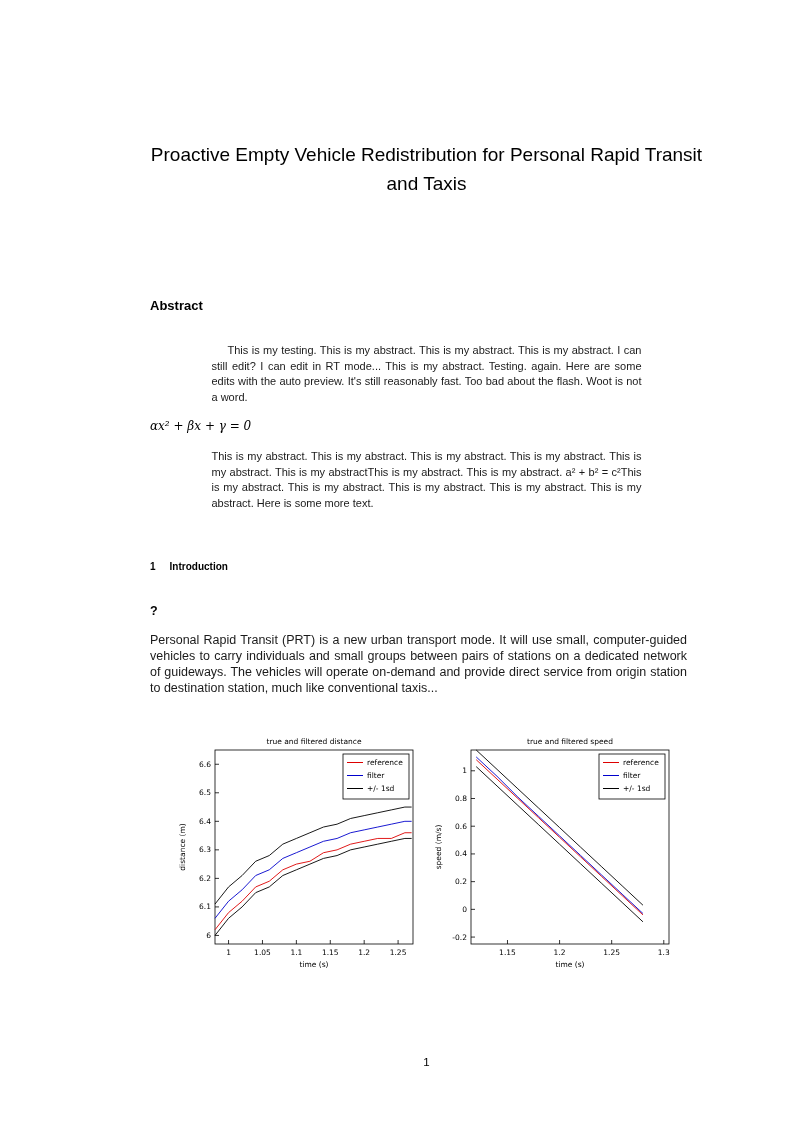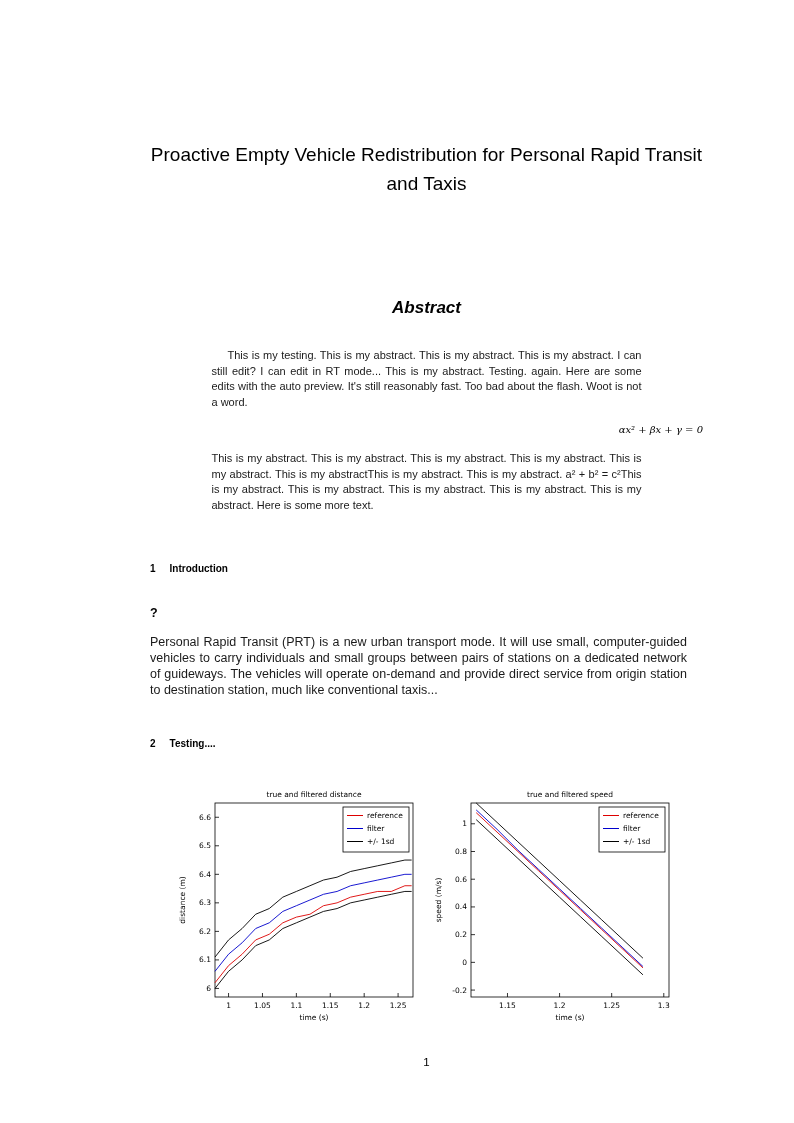--- a/index.html
+++ b/index.html
@@ -5,30 +5,30 @@
   html,body{margin:0;padding:0;background:#ffffff;}
   .page{
     width:794px;height:1123px;position:relative;background:#ffffff;color:#000;
     font-family:"Liberation Sans", sans-serif;overflow:hidden;
   }
   .content{position:absolute;left:150px;top:0;width:553px;}
   .title{
     margin:140px 0 12px 0;font-size:19px;font-weight:normal;text-align:center;
     line-height:29px;color:#000;
   }
-  .abstract-heading{margin-top:100px;text-align:center;font-weight:bold;font-size:17px;font-style:italic;}
+  .abstract-heading{margin-top:100px;text-align:left;font-weight:bold;font-size:13px;}
   .abstract-para{
     width:430px;margin:30px auto 0 auto;font-size:11px;line-height:15.5px;
     text-align:justify;color:#1a1a1a;
   }
   .abstract-para.indent{text-indent:16px;}
   .abstract-para.second{margin-top:16px;}
   .equation{
-    margin-top:14px;text-align:right;font-family:"DejaVu Serif", serif;
-    font-style:italic;font-size:10px;
+    margin-top:14px;text-align:left;font-family:"DejaVu Serif", serif;
+    font-style:italic;font-size:12px;
   }
   .section{margin:50px 0 0 0;font-size:10px;font-weight:bold;}
   .section.section-2{margin-top:40px;}
   .sec-num{margin-right:14px;}
   .lead-q{margin:32px 0 0 0;font-size:12.5px;font-weight:bold;}
   .body-para{
     margin:14px 16px 0 0;font-size:12.5px;line-height:16px;text-align:justify;
     color:#1a1a1a;
   }
   .figures{display:flex;justify-content:center;gap:8px;margin-top:38px;}
@@ -53,21 +53,20 @@
     <div class="equation">αx² + βx + γ = 0</div>
 
     <p class="abstract-para second">This is my abstract. This is my abstract. This is my abstract. This is my abstract. This is my abstract. This is my abstractThis is my abstract. This is my abstract. a² + b² = c²This is my abstract. This is my abstract. This is my abstract. This is my abstract. This is my abstract. Here is some more text.</p>
 
     <h2 class="section"><span class="sec-num">1</span><span>Introduction</span></h2>
 
     <p class="lead-q">?</p>
 
     <p class="body-para">Personal Rapid Transit (PRT) is a new urban transport mode. It will use small, computer-guided vehicles to carry individuals and small groups between pairs of stations on a dedicated network of guideways. The vehicles will operate on-demand and provide direct service from origin station to destination station, much like conventional taxis...</p>
 
-    <h2 class="section section-2"><span class="sec-num">2</span><span>Testing....</span></h2>
 
     <div class="figures">
       <div class="chart" id="chart-0"><svg width="248" height="240">
             <rect x="40" y="16" width="198" height="194" fill="none" stroke="#000" stroke-width="0.8"></rect>
             <line x1="53.56164383561645" y1="210" x2="53.56164383561645" y2="206" stroke="#000" stroke-width="0.8"></line>
             <text x="53.56164383561645" y="221" font-size="7.5" fill="#000" font-family="&quot;DejaVu Sans&quot;, sans-serif" text-anchor="middle">1</text>
             <line x1="87.46575342465758" y1="210" x2="87.46575342465758" y2="206" stroke="#000" stroke-width="0.8"></line>
             <text x="87.46575342465758" y="221" font-size="7.5" fill="#000" font-family="&quot;DejaVu Sans&quot;, sans-serif" text-anchor="middle">1.05</text>
             <line x1="121.36986301369869" y1="210" x2="121.36986301369869" y2="206" stroke="#000" stroke-width="0.8"></line>
             <text x="121.36986301369869" y="221" font-size="7.5" fill="#000" font-family="&quot;DejaVu Sans&quot;, sans-serif" text-anchor="middle">1.1</text>

